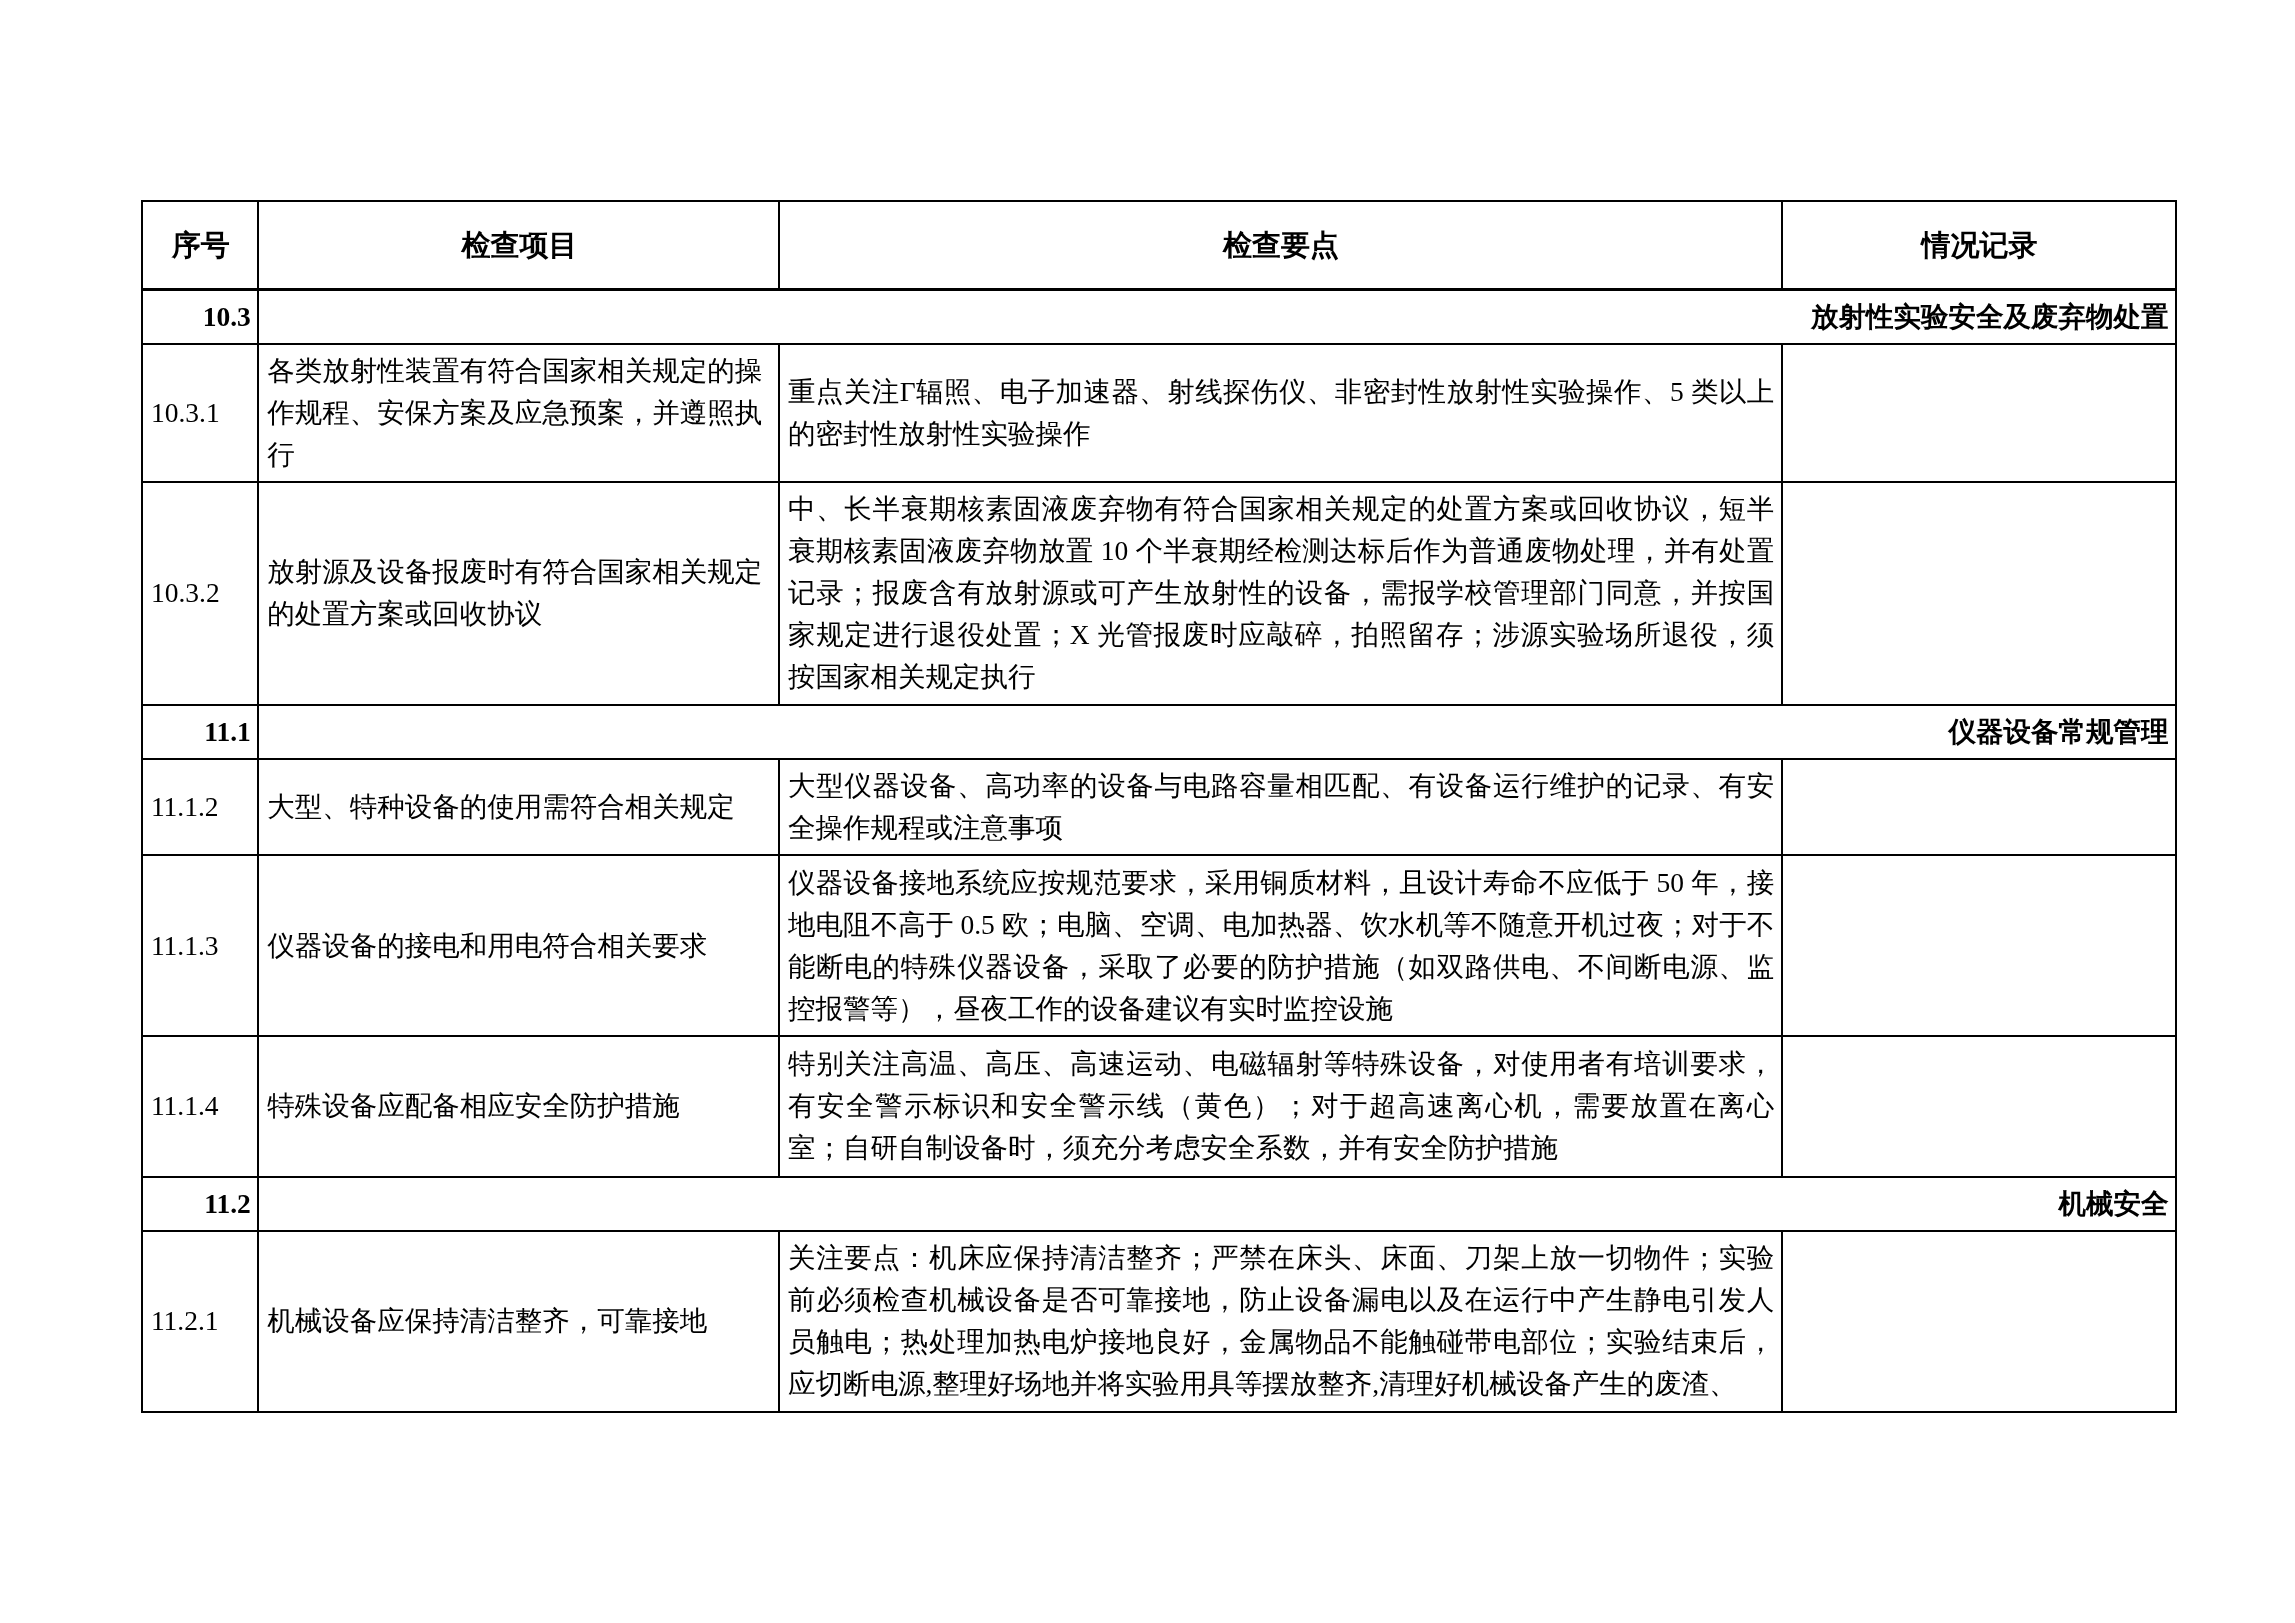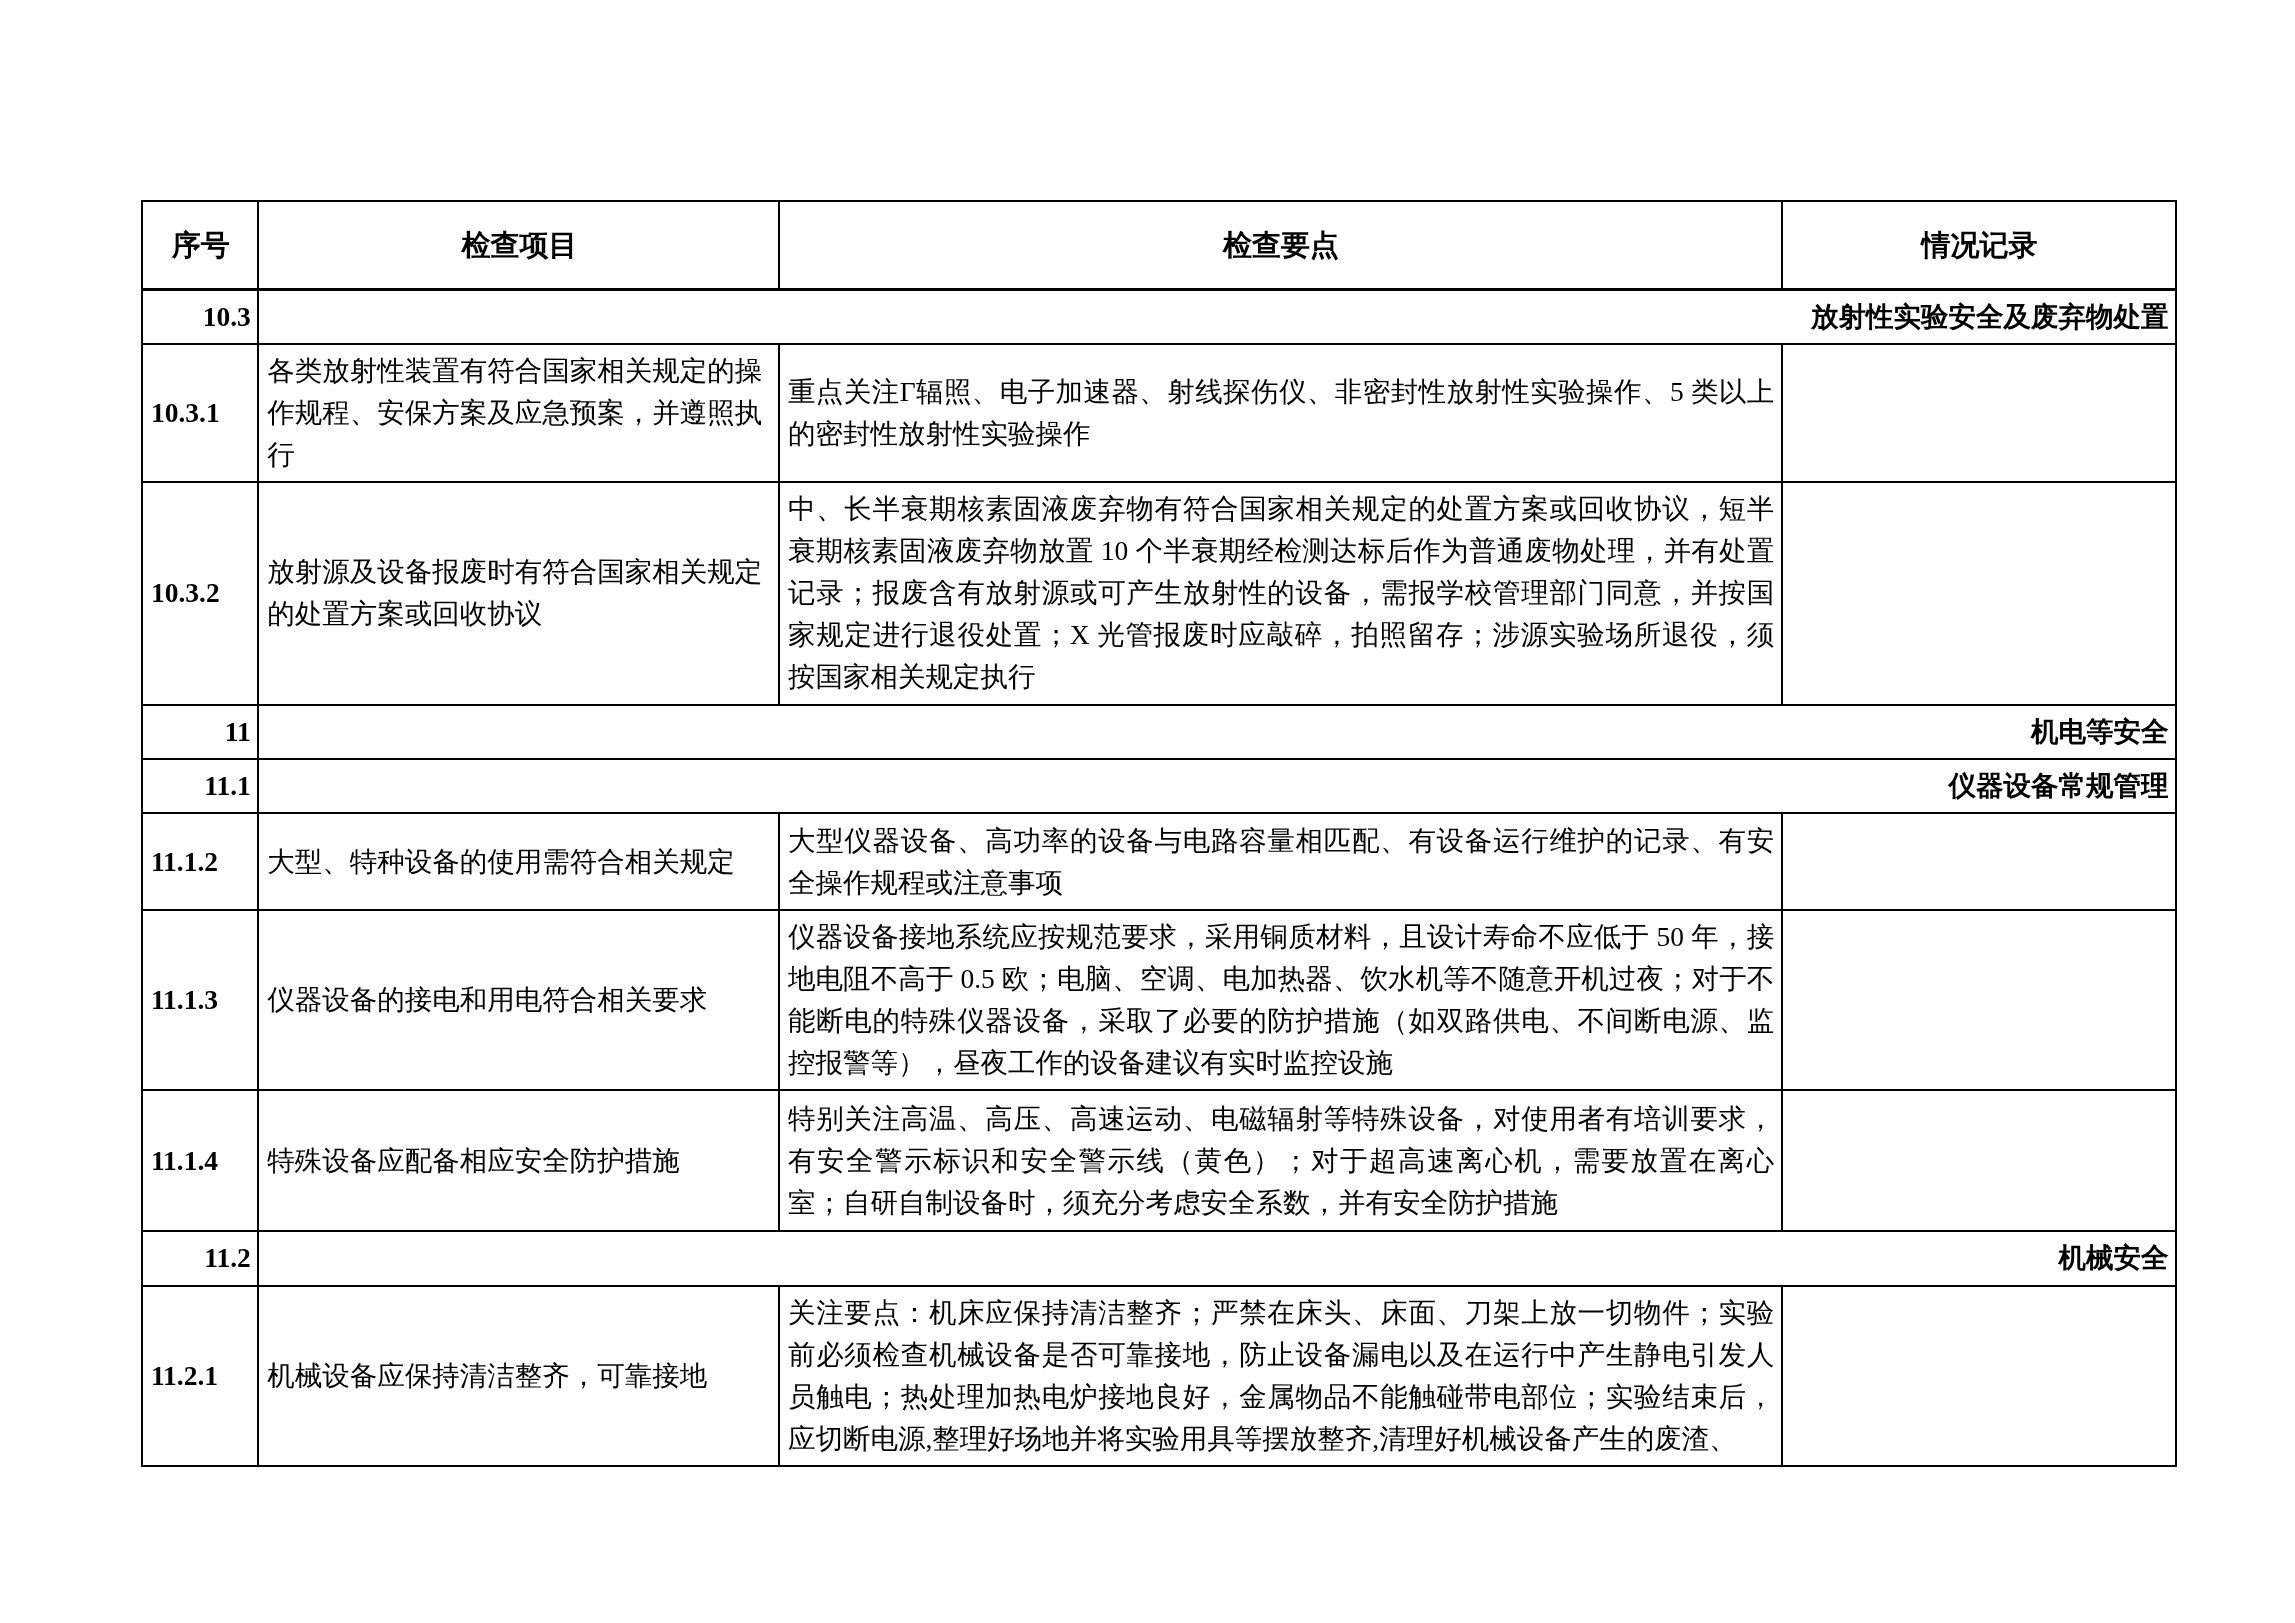--- a/index.html
+++ b/index.html
@@ -45,21 +45,21 @@
   tr.tr-header { height: 88px; }
   tr.tr-header th {
     font-weight: bold;
     font-size: 29px;
     text-align: center;
     border-bottom-width: 3.3px;
   }
   tr.tr-section { height: 51px; }
   tr.tr-section td { font-weight: bold; text-align: right; }
 
-  td.no-cell    { text-align: left; padding-left: 7.9px; font-weight: bold; }
+  td.no-cell    { text-align: left; padding-left: 7.9px; }
   td.item-cell  { text-align: left; }
   td.points-cell{ text-align: justify; text-justify: inter-ideograph; padding-right: 5.2px; }
   td.record-cell{ }
 
   tr.tr-10-3-1 { height: 131px; }
   tr.tr-10-3-2 { height: 216px; }
   tr.tr-11-1-1 { height: 82px; }
   tr.tr-11-1-2 { height: 88px; margin-top: 47px; }
   tr.tr-11-1-3 { height: 171px; }
   tr.tr-11-1-4 { height: 141px; }
@@ -97,24 +97,20 @@
       <td class="record-cell"></td>
     </tr>
 
     <tr class="tr-10-3-2">
       <td class="no-cell">10.3.2</td>
       <td class="item-cell">放射源及设备报废时有符合国家相关规定的处置方案或回收协议</td>
       <td class="points-cell">中、长半衰期核素固液废弃物有符合国家相关规定的处置方案或回收协议，短半衰期核素固液废弃物放置 10 个半衰期经检测达标后作为普通废物处理，并有处置记录；报废含有放射源或可产生放射性的设备，需报学校管理部门同意，并按国家规定进行退役处置；X 光管报废时应敲碎，拍照留存；涉源实验场所退役，须按国家相关规定执行</td>
       <td class="record-cell"></td>
     </tr>
 
-    <tr class="tr-section">
-      <td class="no-cell">11</td>
-      <td class="item-cell" colspan="3">机电等安全</td>
-    </tr>
 
     <tr class="tr-section">
       <td class="no-cell">11.1</td>
       <td class="item-cell" colspan="3">仪器设备常规管理</td>
     </tr>
 
 
     <tr class="tr-11-1-2">
       <td class="no-cell">11.1.2</td>
       <td class="item-cell">大型、特种设备的使用需符合相关规定</td>

